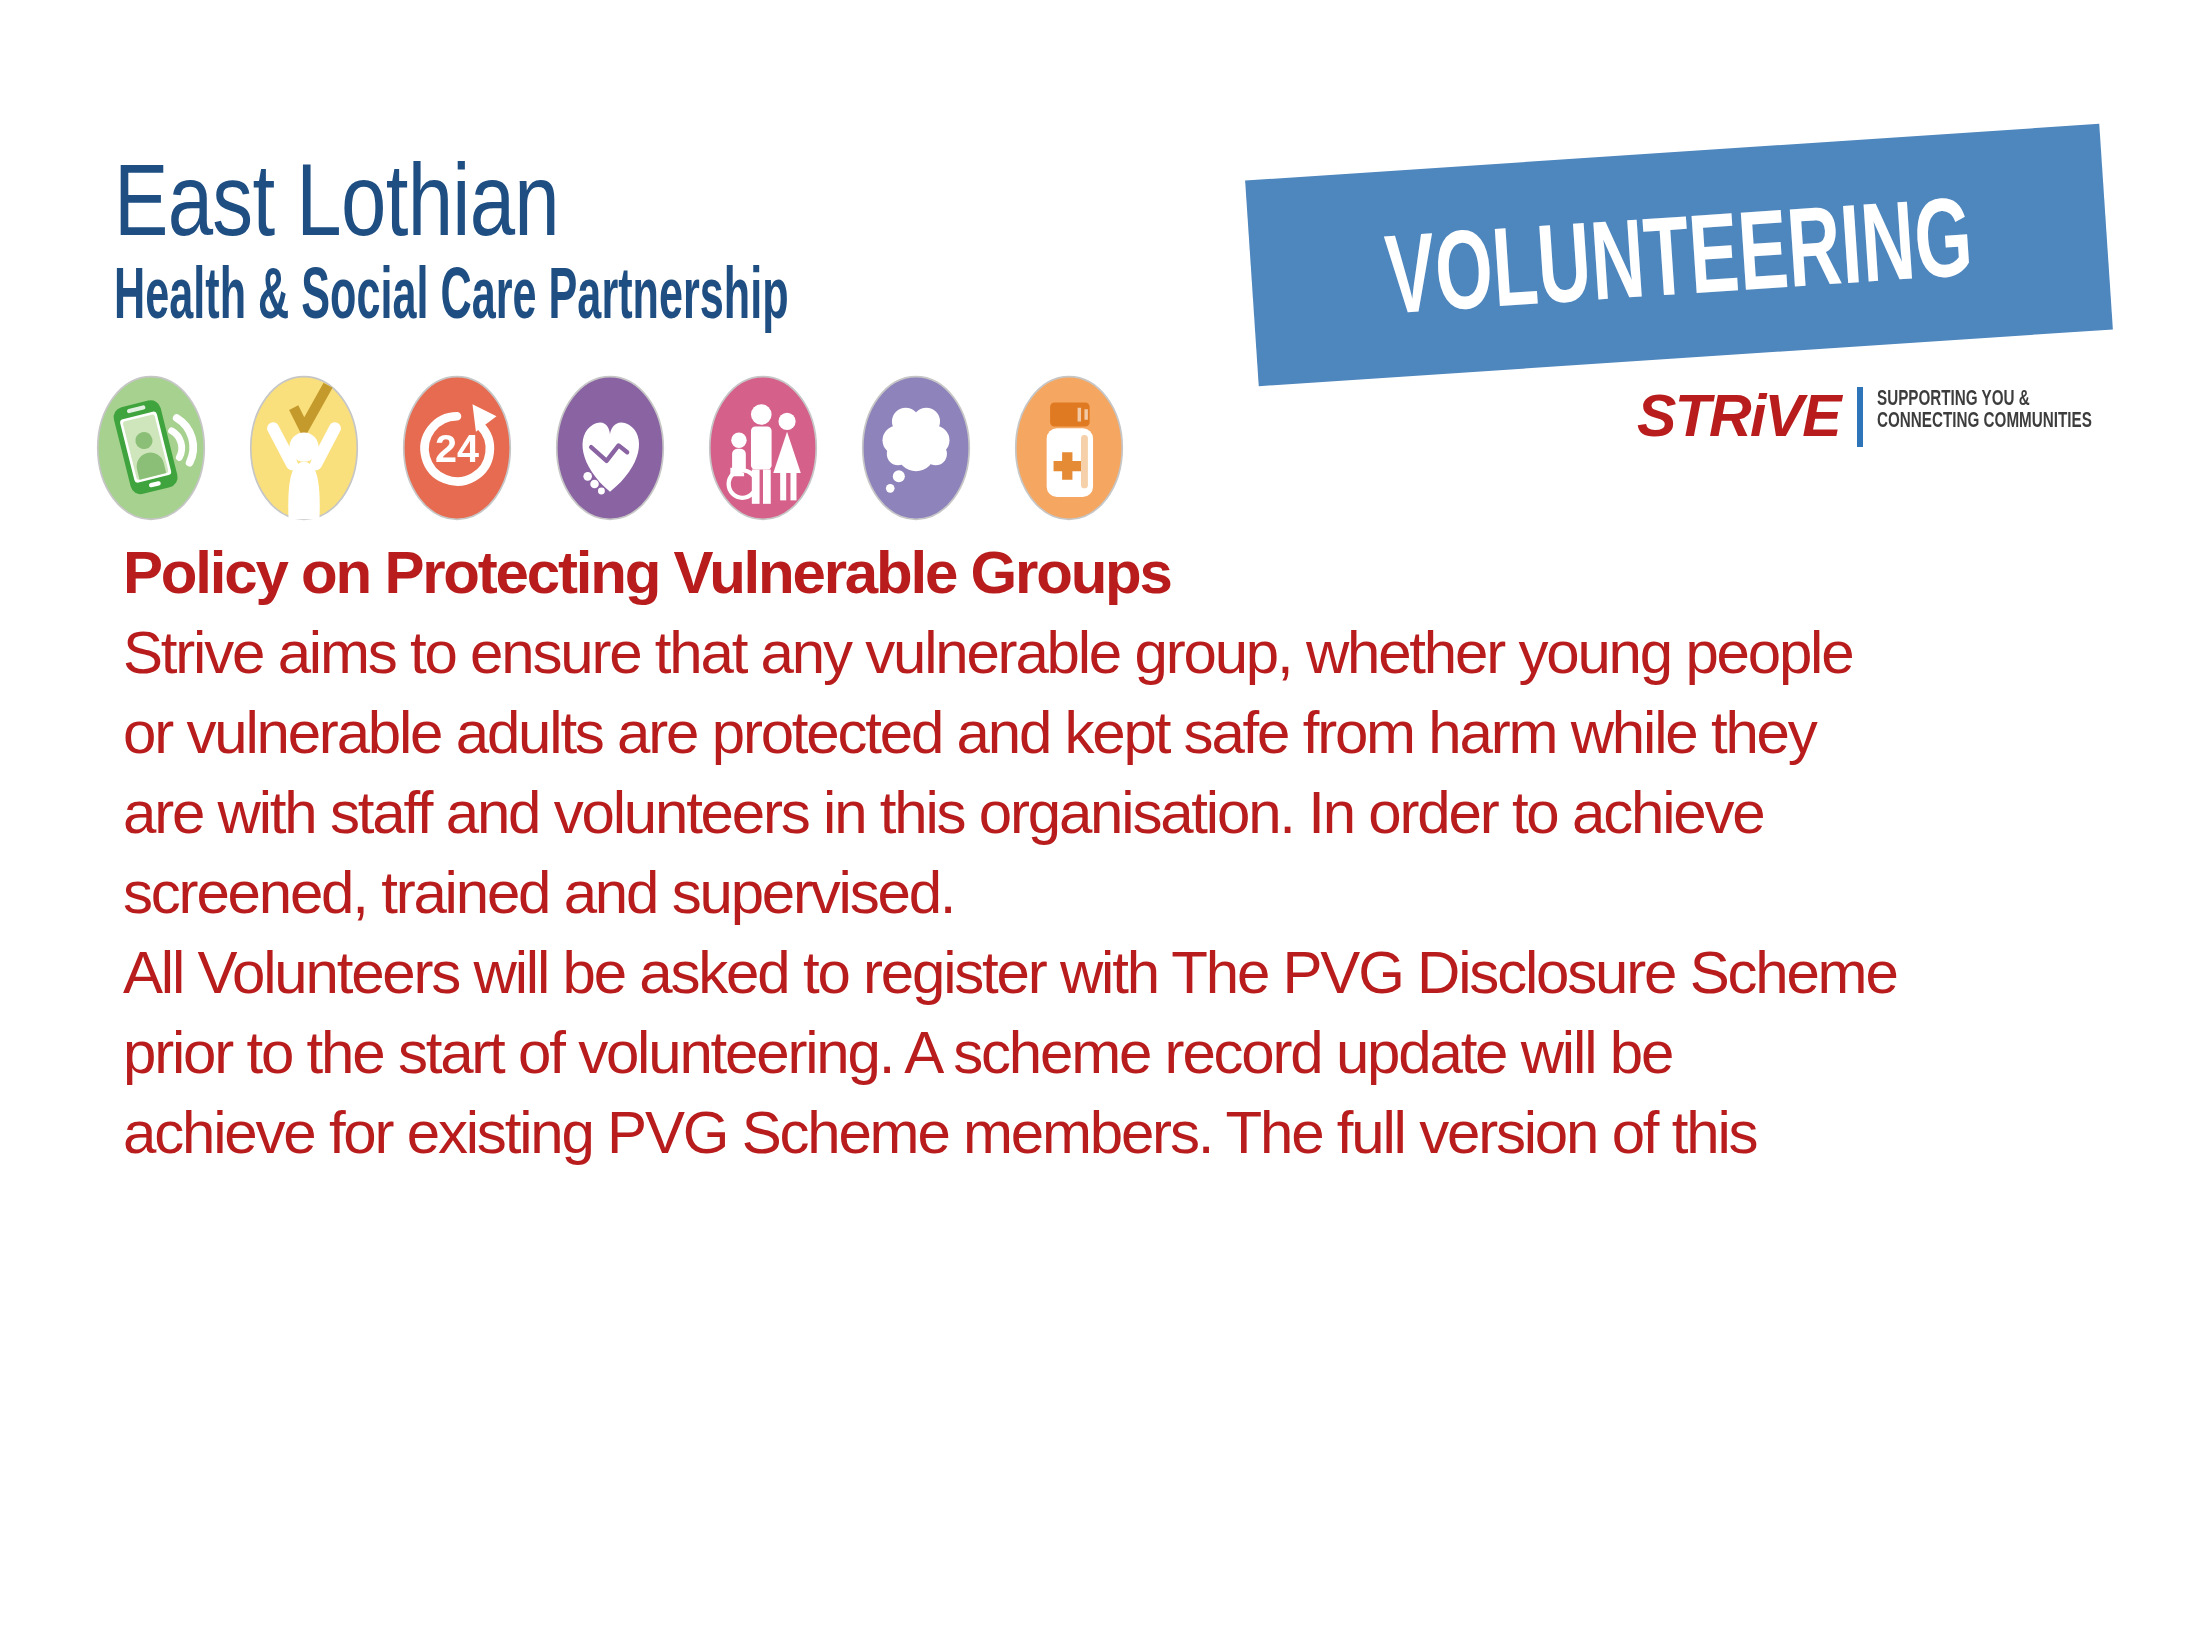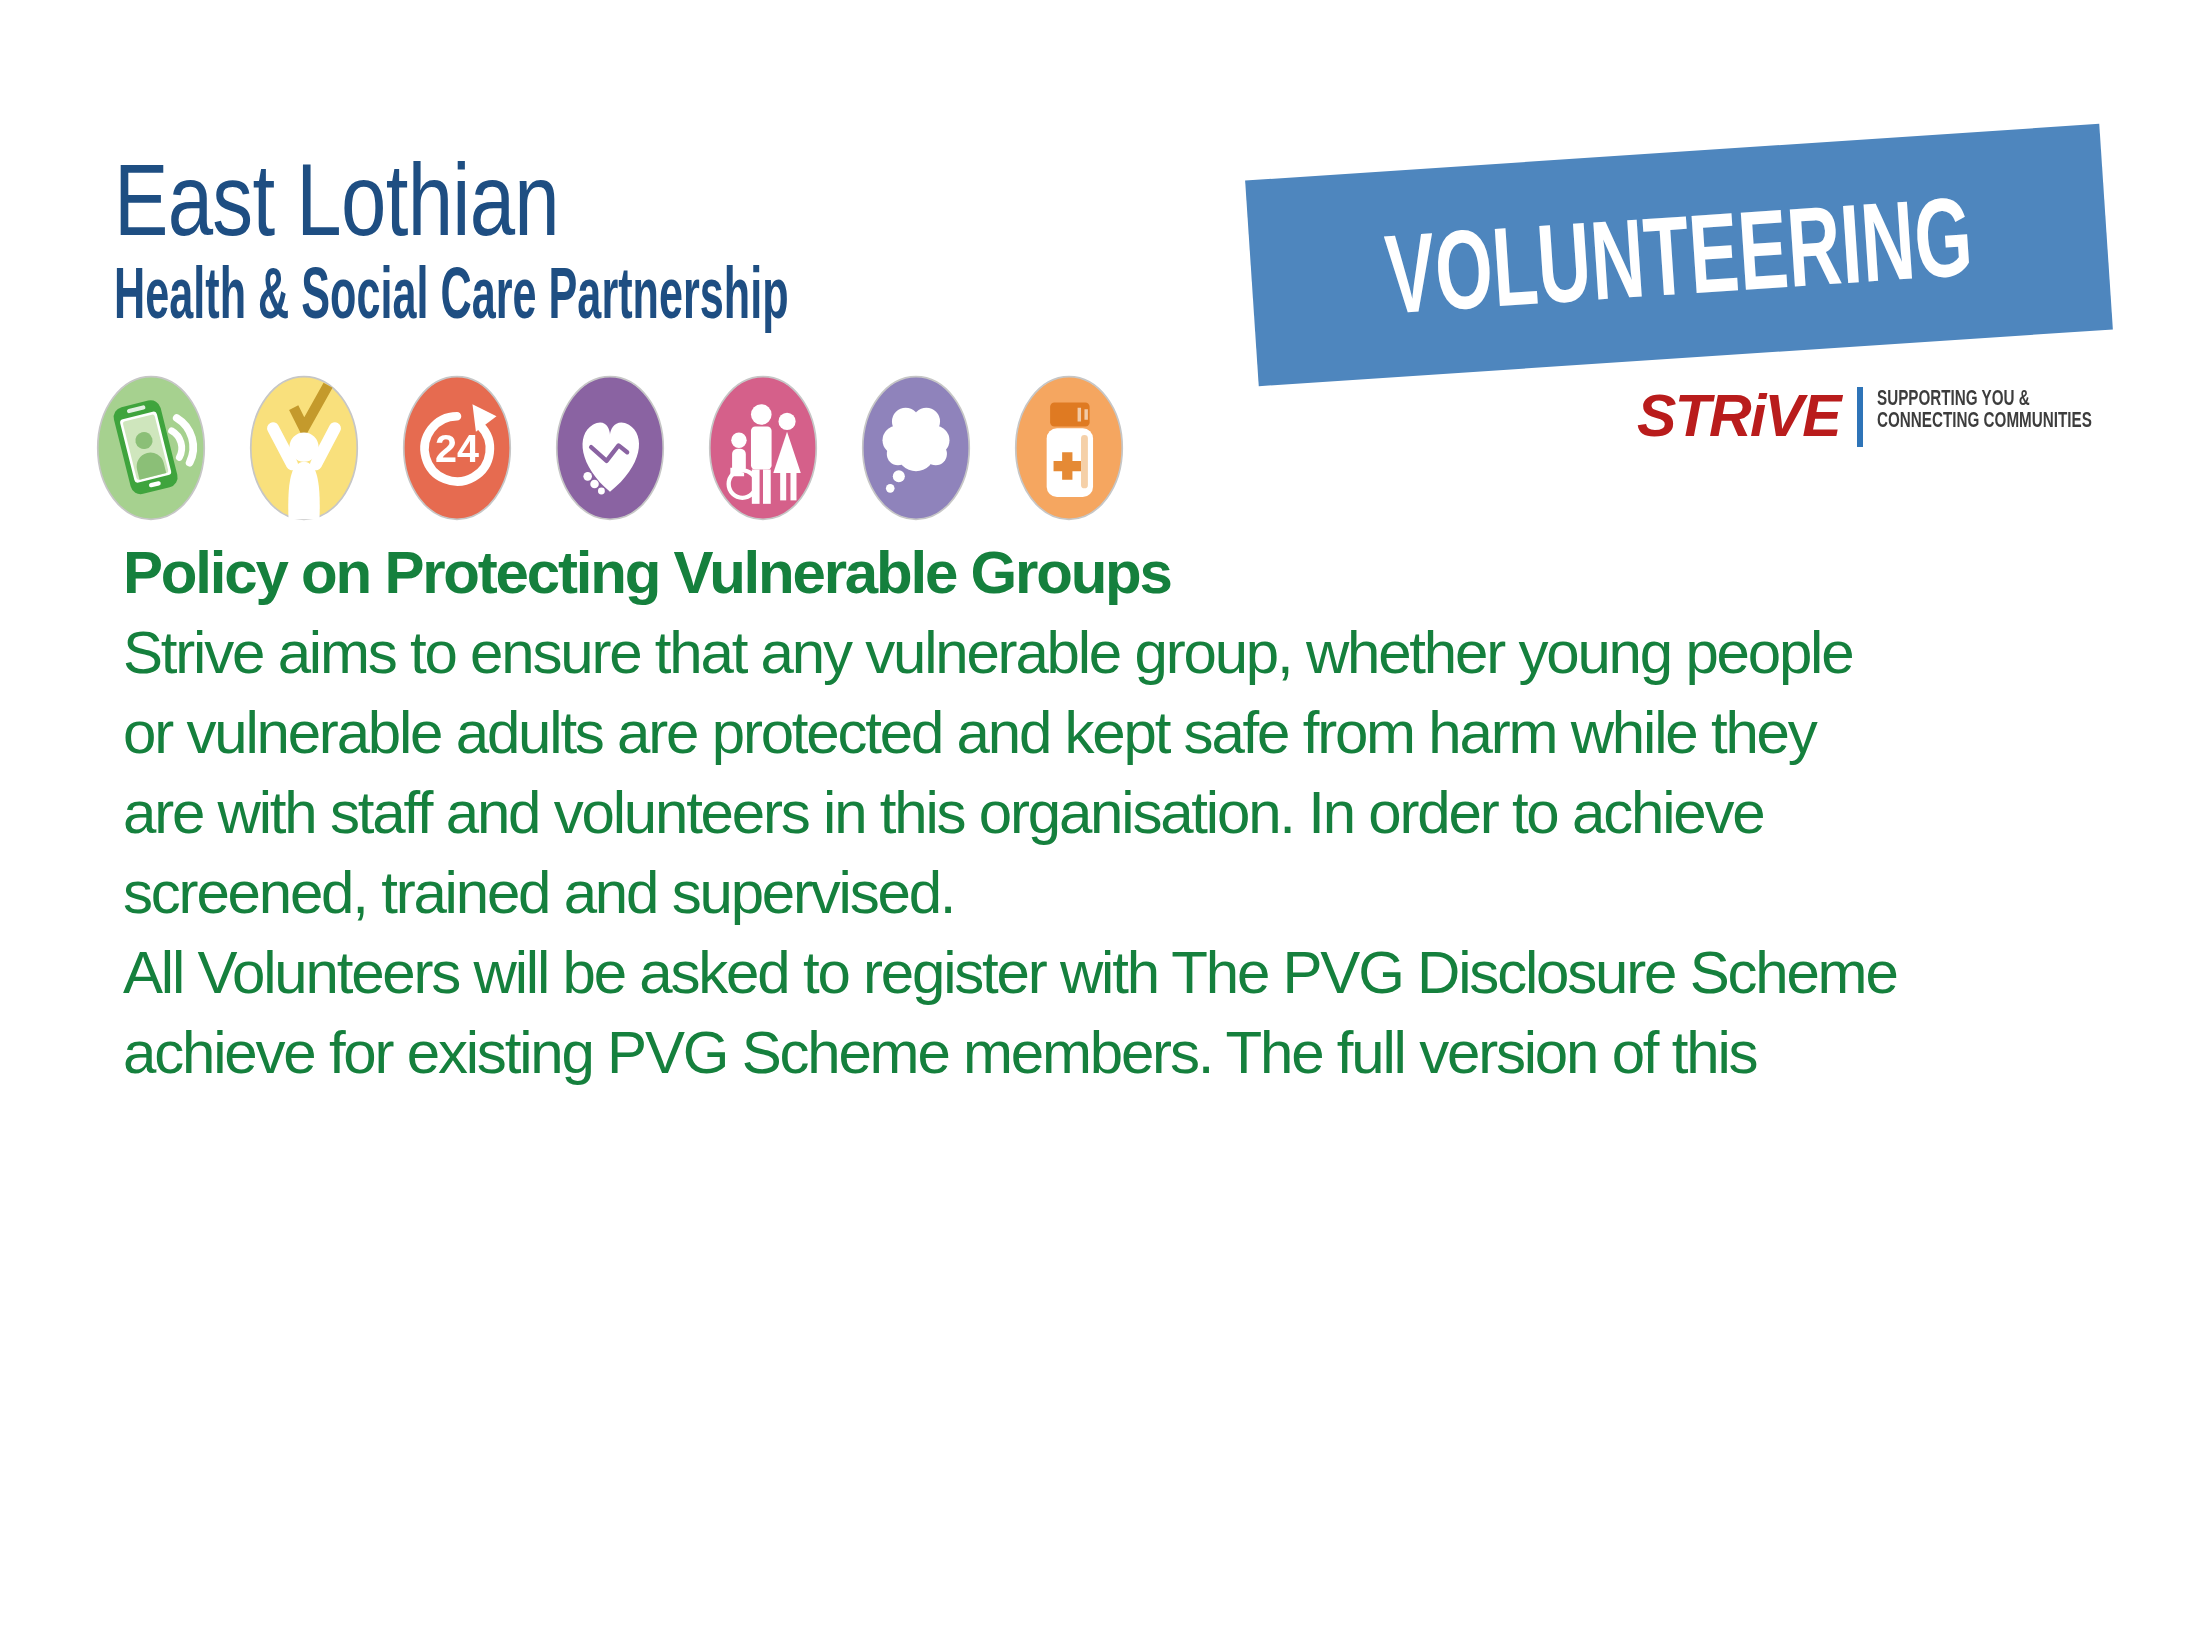--- a/index.html
+++ b/index.html
@@ -75,21 +75,21 @@
     font-size: 22.4px; font-weight: 700;
     color: #3d3d3d; line-height: 22.4px;
     transform: scaleX(0.68);
     transform-origin: left top;
     white-space: nowrap;
   }
 
   
   .policy {
     position: absolute; left: 123px; top: 533px;
-    color: #15803d;
+    color: #b91c1c;
     font-size: 60px;
     letter-spacing: -2.2px;
   }
   .policy .line { line-height: 80px; white-space: nowrap; }
   .policy .heading { font-weight: 700; }
 </style>
 </head>
 <body>
 
 <div class="el-logo">
@@ -206,15 +206,16 @@
   <div>CONNECTING COMMUNITIES</div>
 </div>
 
 <div class="policy">
   <div class="line heading">Policy on Protecting Vulnerable Groups</div>
   <div class="line">Strive aims to ensure that any vulnerable group, whether young people</div>
   <div class="line">or vulnerable adults are protected and kept safe from harm while they</div>
   <div class="line">are with staff and volunteers in this organisation. In order to achieve</div>
   <div class="line">screened, trained and supervised.</div>
   <div class="line">All Volunteers will be asked to register with The PVG Disclosure Scheme</div>
+  <div class="line">prior to the start of volunteering. A scheme record update will be</div>
   <div class="line">achieve for existing PVG Scheme members. The full version of this</div>
 </div>
 
 
 </body></html>

